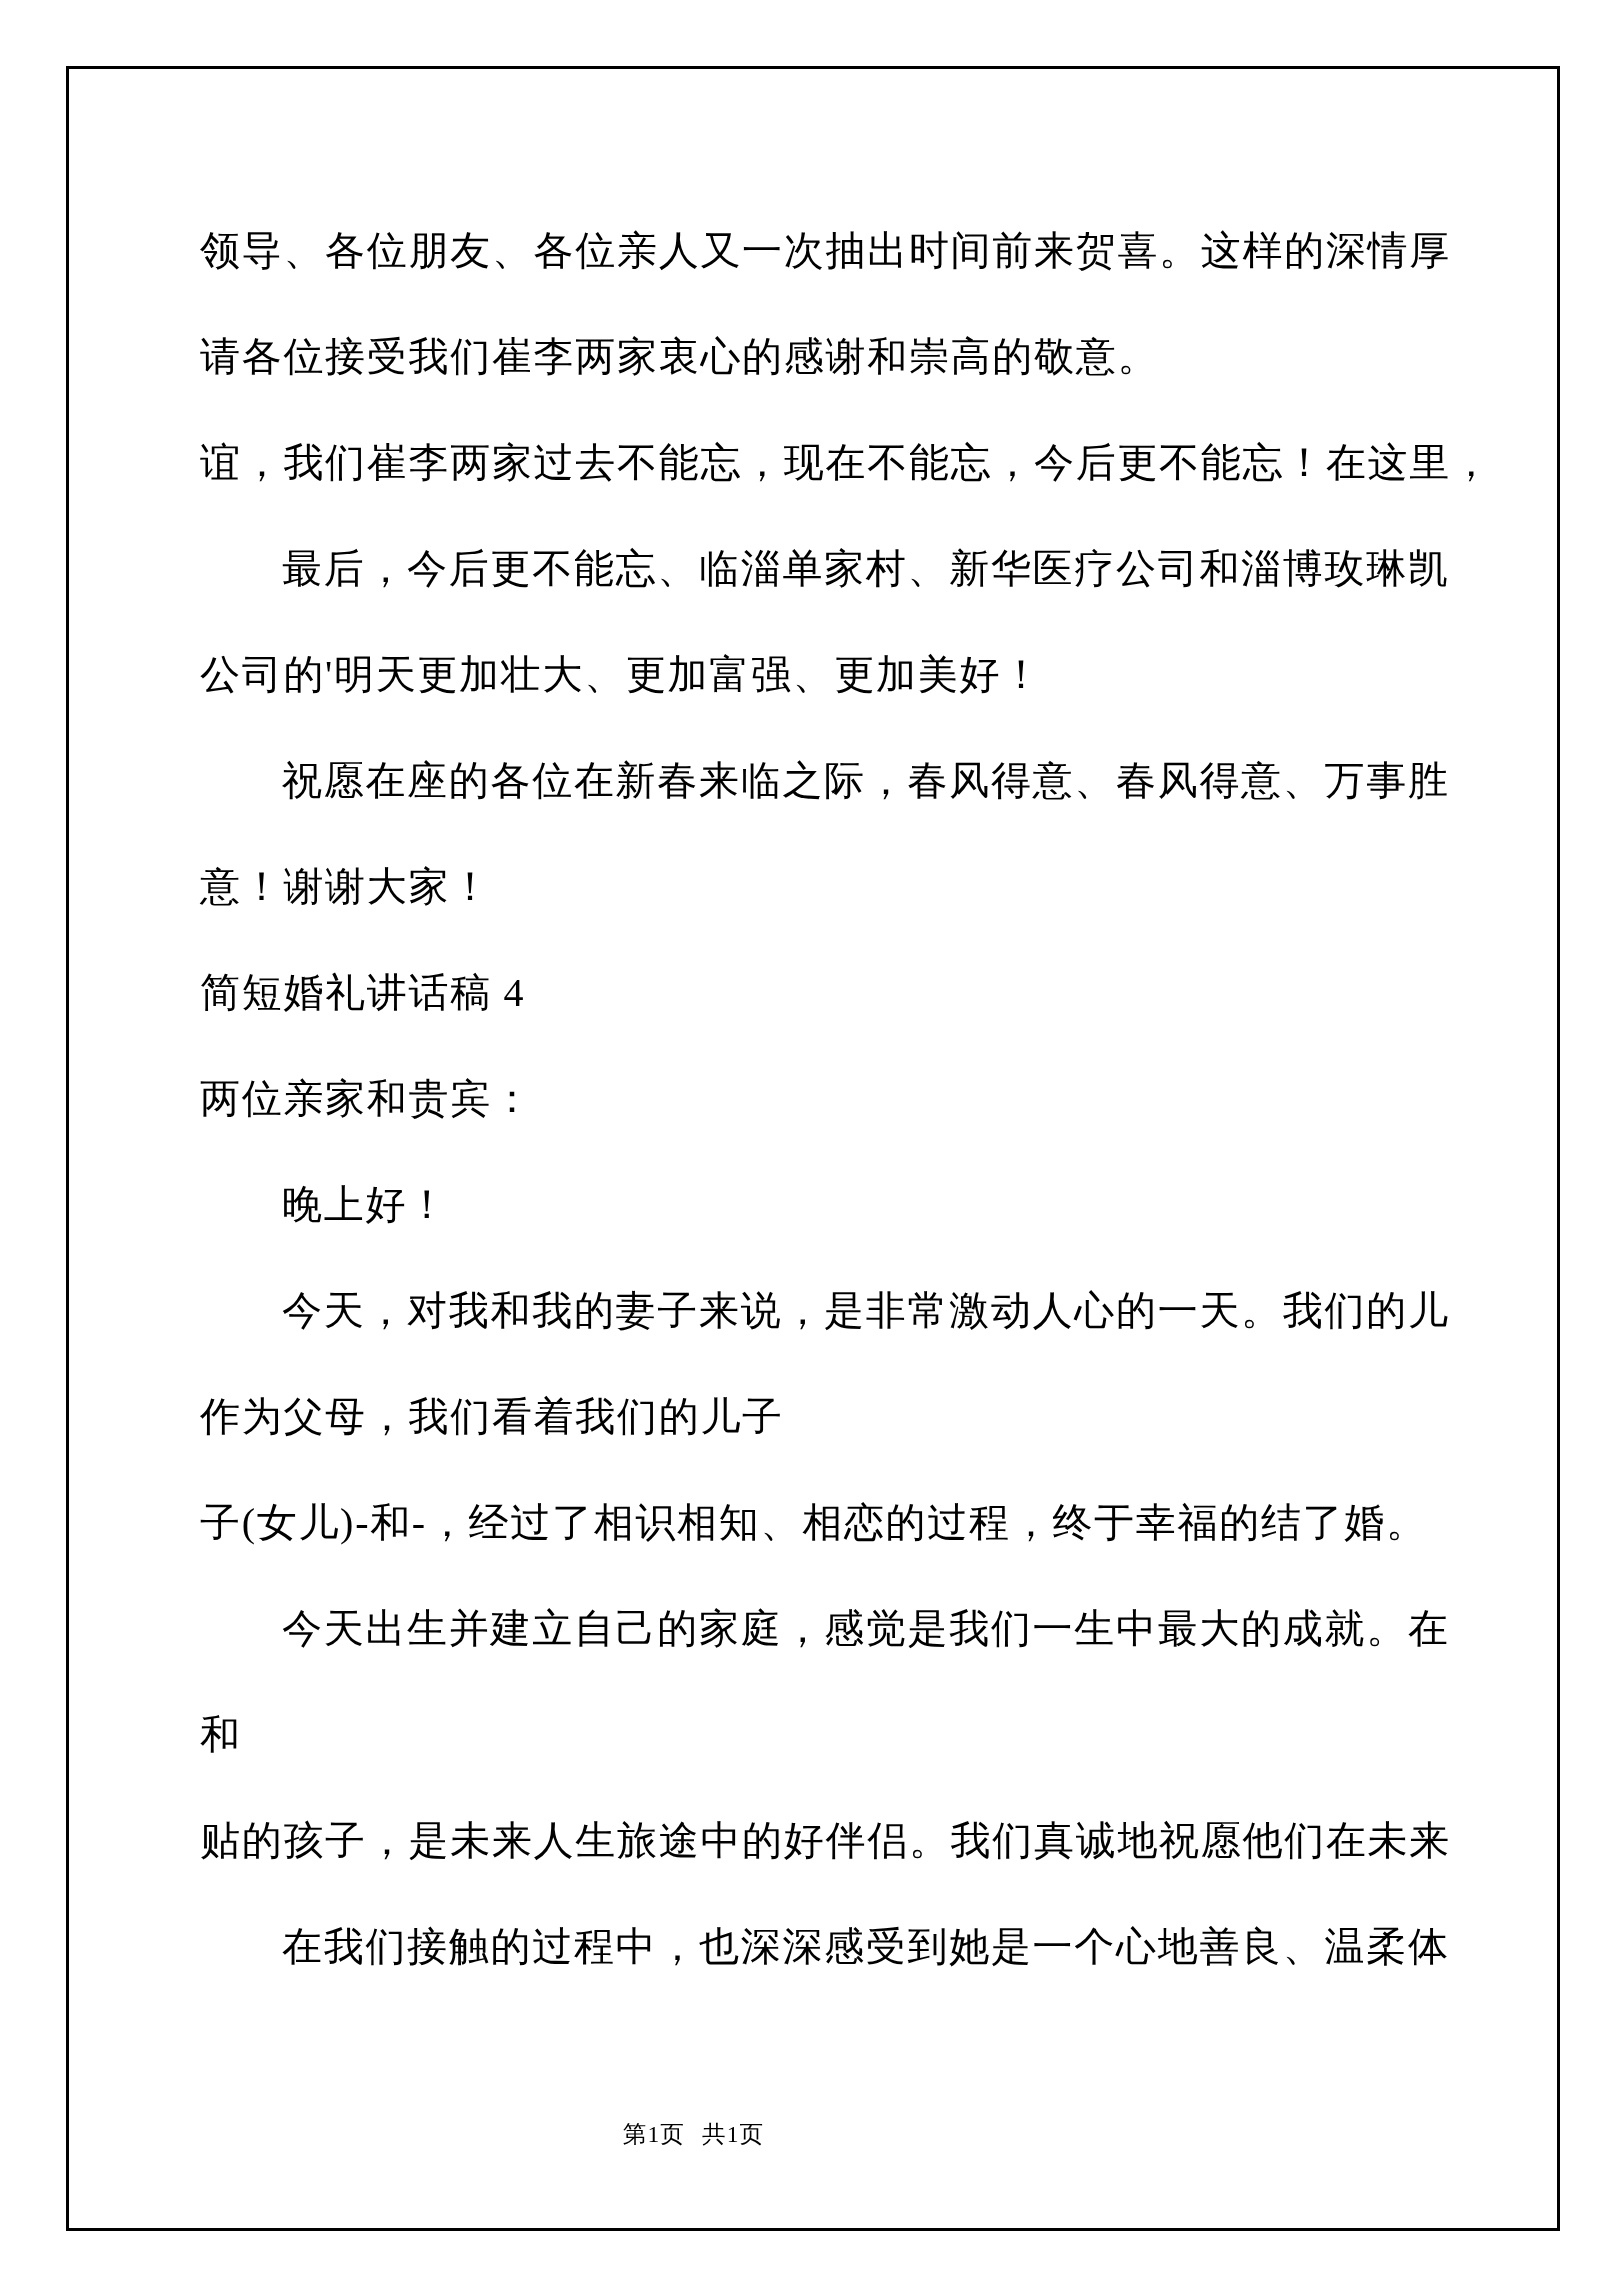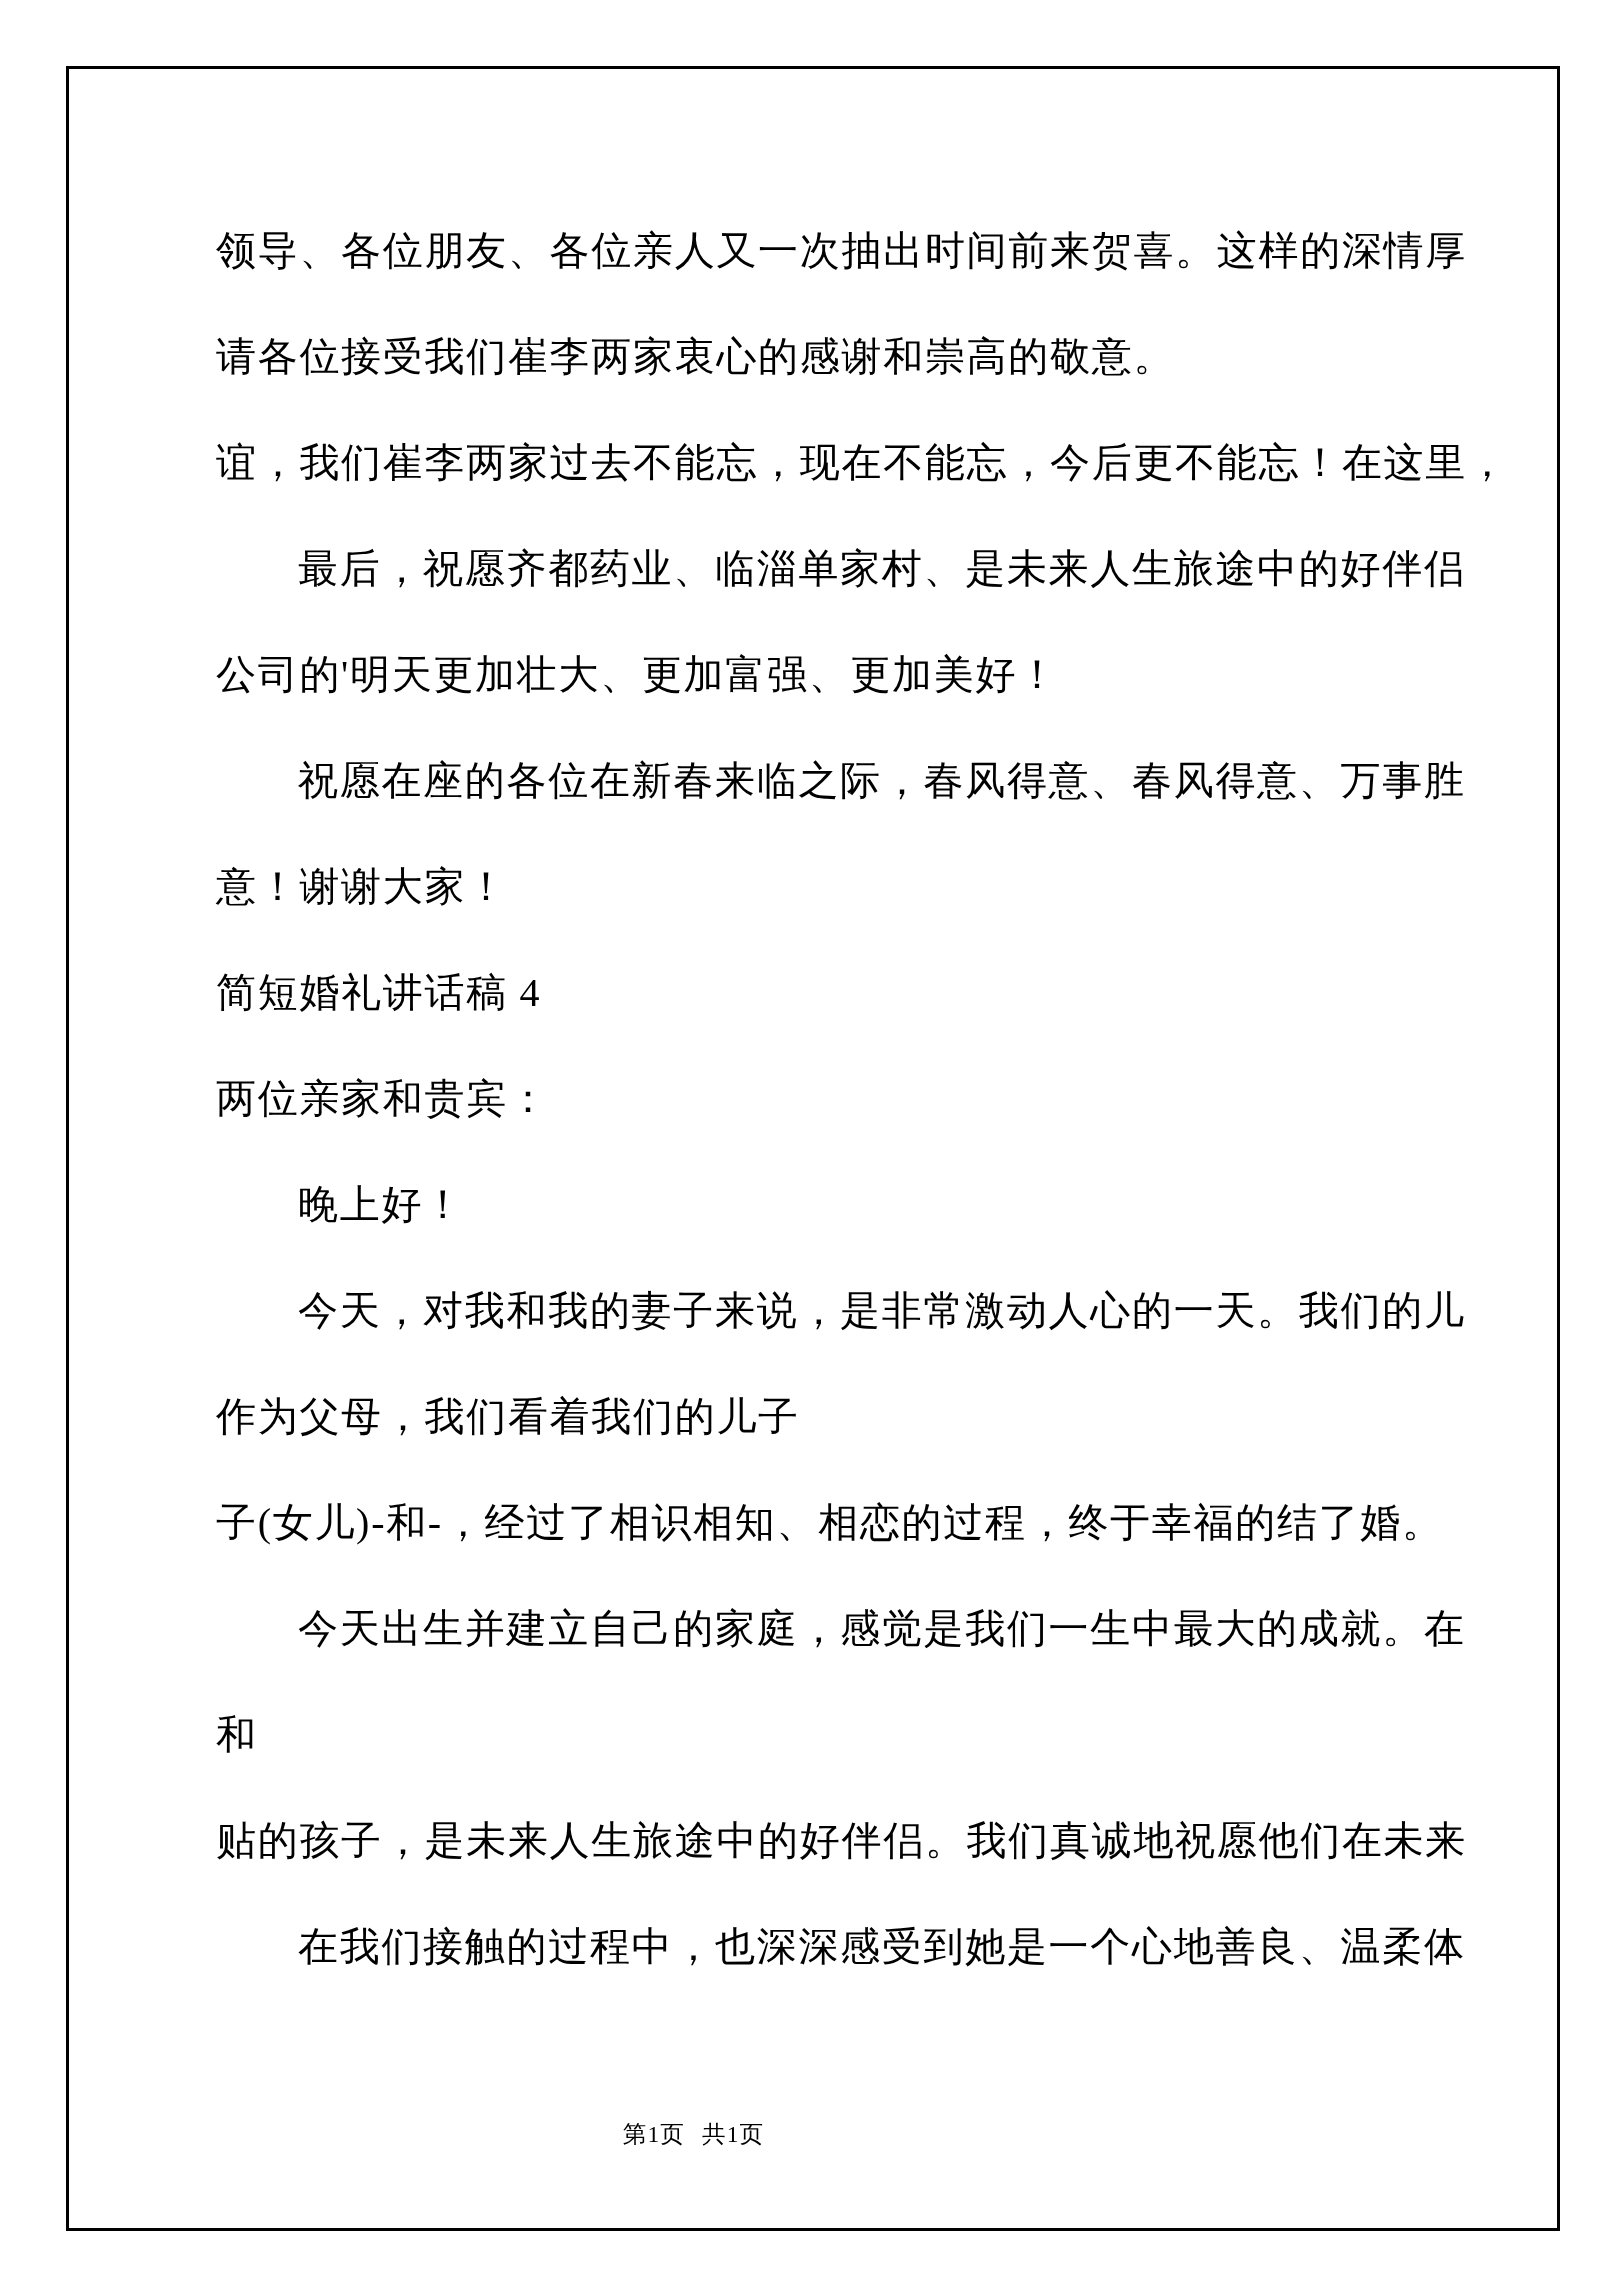--- a/index.html
+++ b/index.html
@@ -19,21 +19,21 @@
     left: 66px;
     top: 66px;
     width: 1494px;
     height: 2165px;
     border: 3.9px solid #000000;
     box-sizing: border-box;
     background: #ffffff;
   }
   .text-block {
     position: absolute;
-    left: 216px;
+    left: 200px;
     top: 198px;
     width: 1301px;
   }
   .line {
     height: 106px;
     line-height: 106px;
     font-size: 40px;
     letter-spacing: 1.7px;
     white-space: nowrap;
     color: #000000;
@@ -56,21 +56,21 @@
 </style>
 </head>
 <body>
 
 <div class="page-frame"></div>
 
 <div class="text-block">
   <div class="line">领导、各位朋友、各位亲人又一次抽出时间前来贺喜。这样的深情厚</div>
   <div class="line">请各位接受我们崔李两家衷心的感谢和崇高的敬意。</div>
   <div class="line">谊，我们崔李两家过去不能忘，现在不能忘，今后更不能忘！在这里，</div>
-  <div class="line indent">最后，祝愿齐都药业、临淄单家村、是未来人生旅途中的好伴侣</div>
+  <div class="line indent">最后，今后更不能忘、临淄单家村、新华医疗公司和淄博玫琳凯</div>
   <div class="line">公司的'明天更加壮大、更加富强、更加美好！</div>
   <div class="line indent">祝愿在座的各位在新春来临之际，春风得意、春风得意、万事胜</div>
   <div class="line">意！谢谢大家！</div>
   <div class="line">简短婚礼讲话稿 4</div>
   <div class="line">两位亲家和贵宾：</div>
   <div class="line indent">晚上好！</div>
   <div class="line indent">今天，对我和我的妻子来说，是非常激动人心的一天。我们的儿</div>
   <div class="line">作为父母，我们看着我们的儿子</div>
   <div class="line">子(女儿)-和-，经过了相识相知、相恋的过程，终于幸福的结了婚。</div>
   <div class="line indent">今天出生并建立自己的家庭，感觉是我们一生中最大的成就。在</div>

